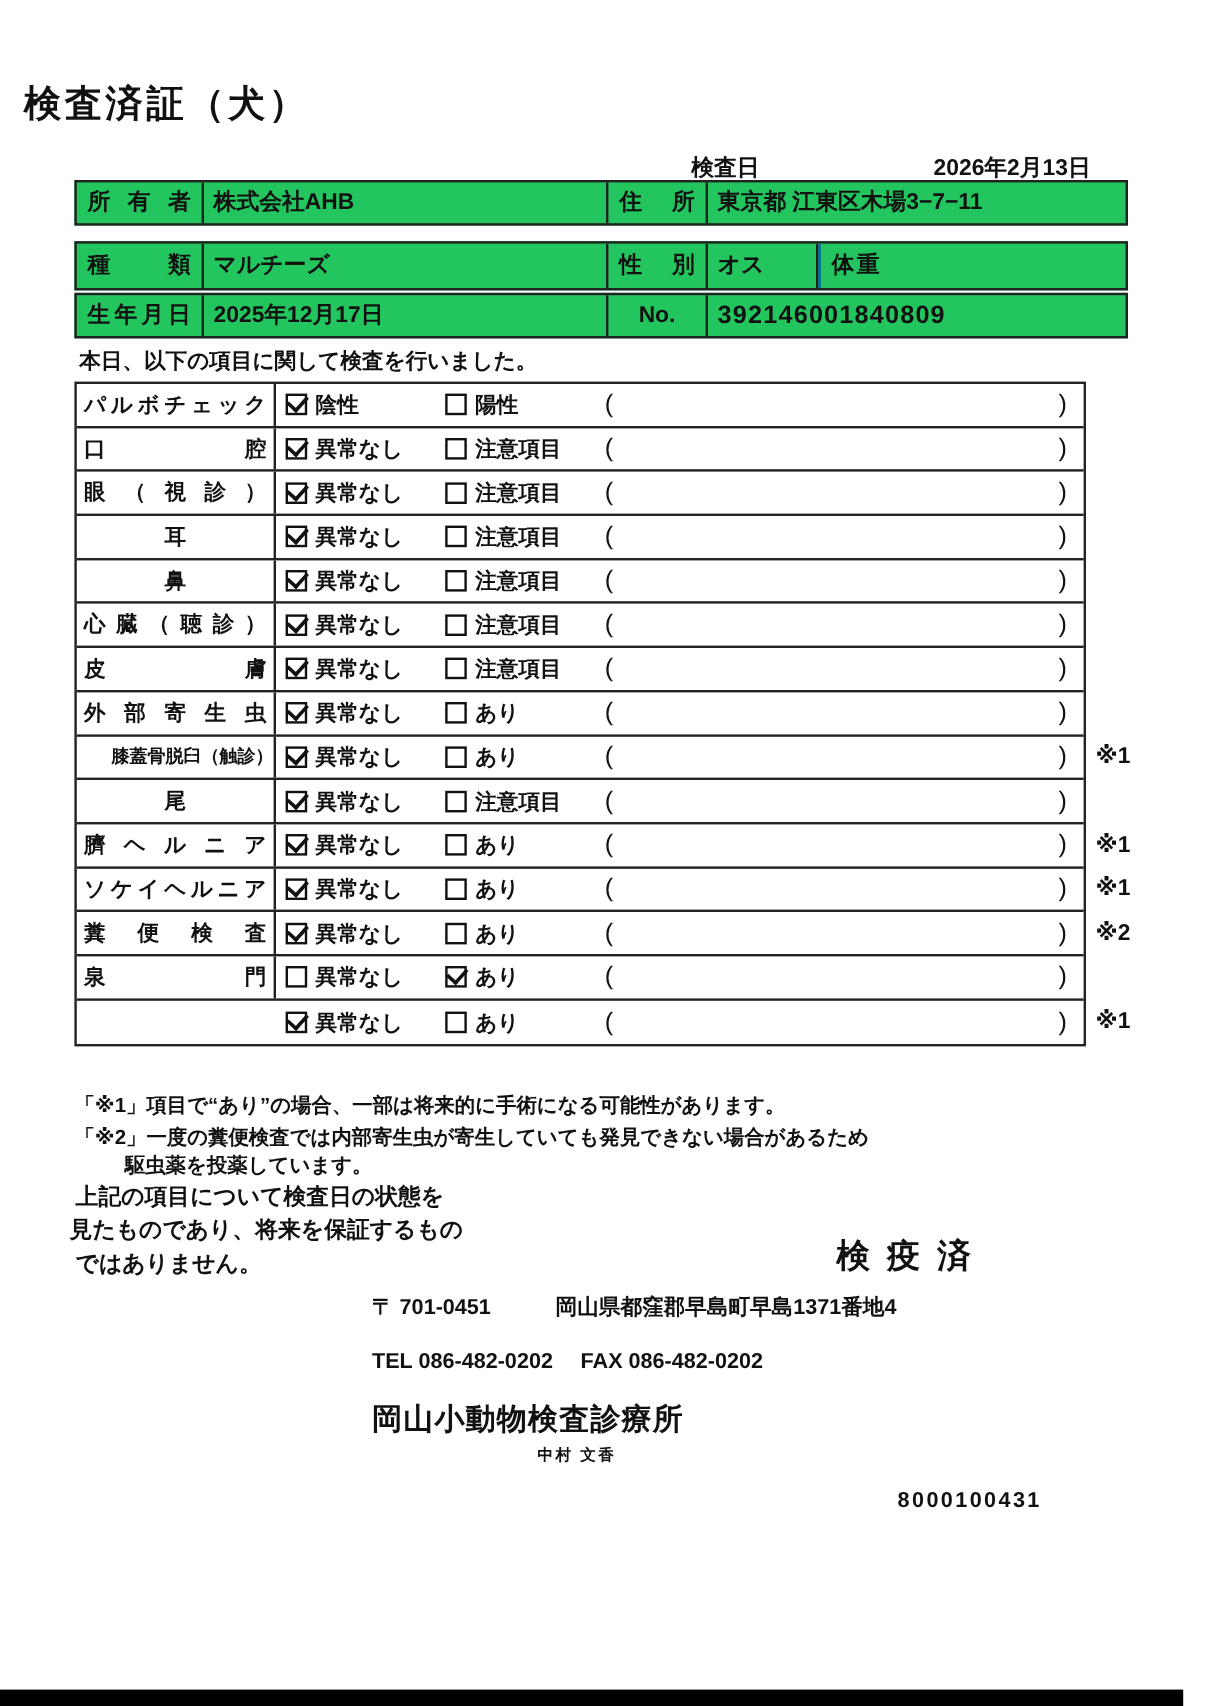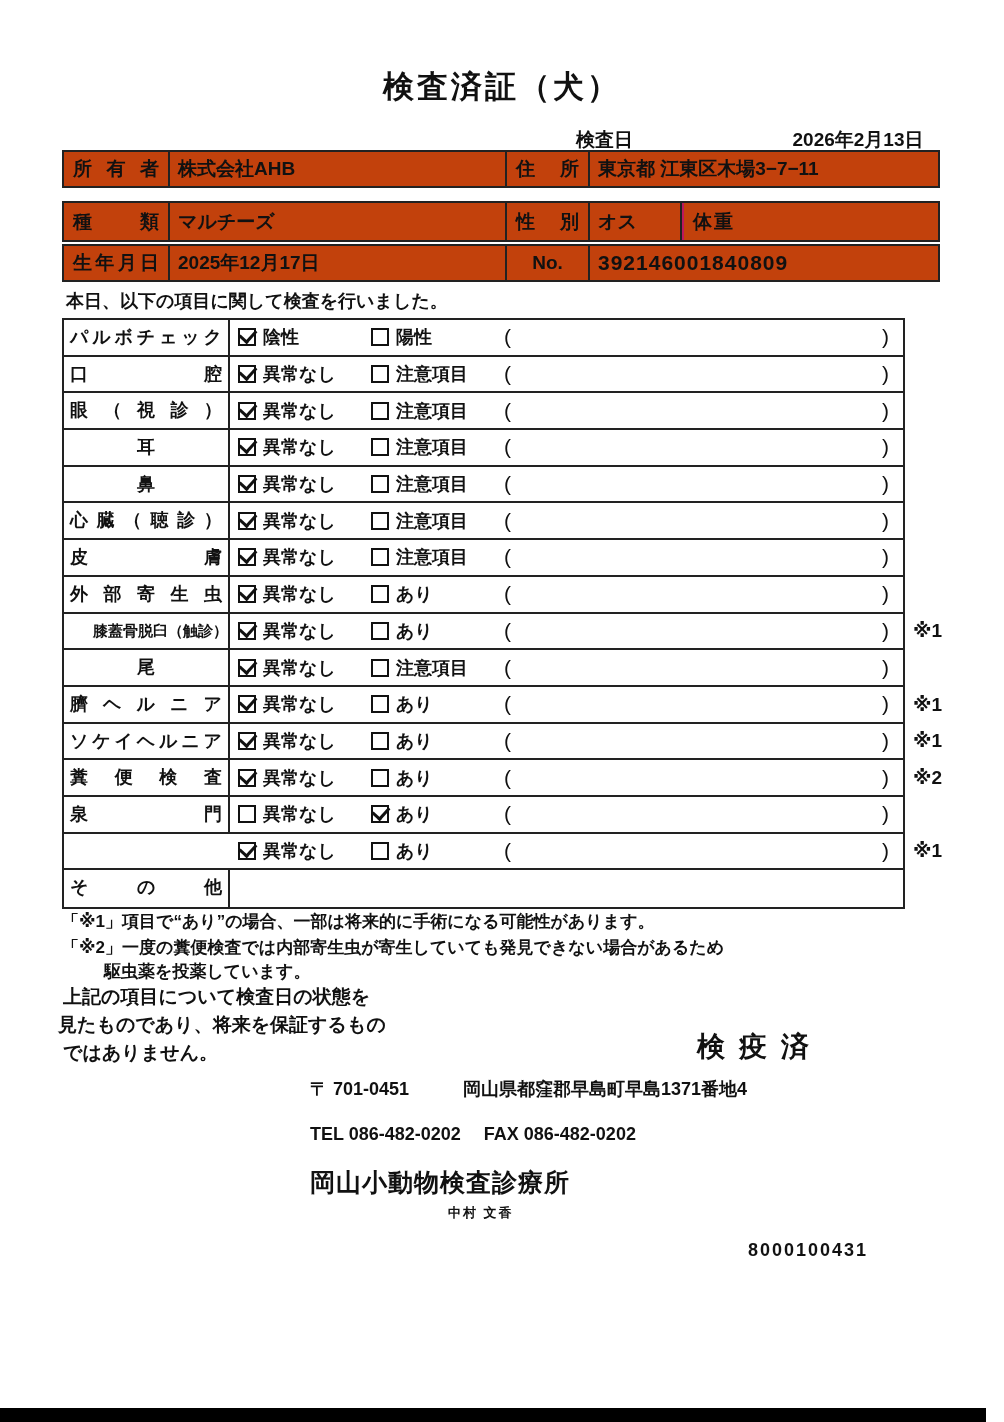--- a/index.html
+++ b/index.html
@@ -3,34 +3,34 @@
 <meta charset="utf-8">
 <style>
   html,body { margin:0; padding:0; background:#ffffff; }
   .page {
     position:relative; width:1004px; height:1422px; background:#ffffff;
     font-family:"Liberation Sans","DejaVu Sans",sans-serif; color:#111;
     overflow:hidden;
   }
   .abs { position:absolute; }
 
-  .title { left:0; right:0; top:66px; text-align:center; font-size:31px; font-weight:bold; letter-spacing:3px; }
+  .title { left:0; right:0; top:66px; font-size:31px; font-weight:bold; letter-spacing:3px;padding-left:20px; }
 
   .exam-date-label { left:576px; top:127px; font-size:19px; font-weight:600; }
-  .exam-date { left:778px; top:127px; width:160px; text-align:center; font-size:19px; font-weight:600; }
+  .exam-date { left:778px; top:127px; width:160px; text-align:left; font-size:19px; font-weight:600; }
 
   .info-row {
     position:absolute; left:62px; width:878px; border:2px solid #222;
-    box-sizing:border-box; display:flex; background:#c2410c;
+    box-sizing:border-box; display:flex; background:#22c55e;
   }
   .cell { box-sizing:border-box; border-right:2px solid #222; display:block; white-space:nowrap; font-size:19px; font-weight:600; }
   .cell:last-child { border-right:none; }
   .lab { text-align:justify; text-align-last:justify; padding:0 9px; }
   .lab.center { text-align:left; text-align-last:center; padding:0 4px; }
-  .thick { border-left:2px solid #be185d; border-right:2px solid #222; }
+  .thick { border-left:2px solid #0369a1; border-right:2px solid #222; }
   .val { text-align:left; padding:0 8px; }
   .num { font-size:21px; letter-spacing:1px; }
   .wval { text-align:right; padding-right:30px; }
   .unit { margin-left:18px; }
 
   .intro { left:66px; top:289px; font-size:18px; font-weight:600; }
 
   .itable { position:absolute; left:62px; top:318px; width:843px; border:2px solid #222; box-sizing:border-box; background:#fff; }
   .irow { position:relative; height:36.7px; border-bottom:2px solid #222; box-sizing:border-box; }
   .irow:last-child { border-bottom:none; }
@@ -292,23 +292,20 @@
           <span>異常なし</span>
         </span>
         <span class="opt o2">
           <span class="cb"></span>
           <span>あり</span>
         </span>
         <span class="paren open">(</span>
         <span class="paren close">)</span>
         <span class="inote">※1</span>
       </div>
-      <div class="irow">
-        <div class="ilabel">その他</div>
-      </div>
     </div>
 
   <div class="abs noteline" style="left:62px;top:910px">「※1」項目で“あり”の場合、一部は将来的に手術になる可能性があります。</div>
   <div class="abs noteline" style="left:62px;top:936px">「※2」一度の糞便検査では内部寄生虫が寄生していても発見できない場合があるため</div>
   <div class="abs noteline" style="left:104px;top:960px">駆虫薬を投薬しています。</div>
 
   <div class="abs stline" style="left:63px;top:984px">上記の項目について検査日の状態を</div>
   <div class="abs stline" style="left:58px;top:1012px">見たものであり、将来を保証するもの</div>
   <div class="abs stline" style="left:63px;top:1040px">ではありません。</div>
 

